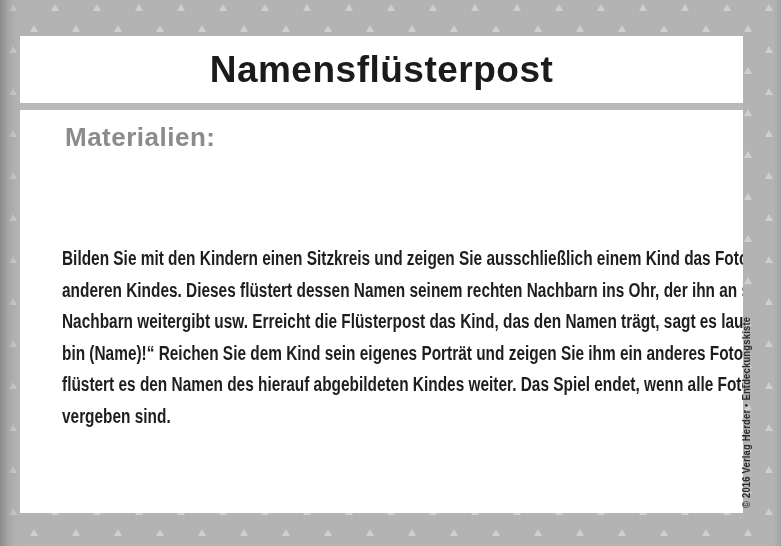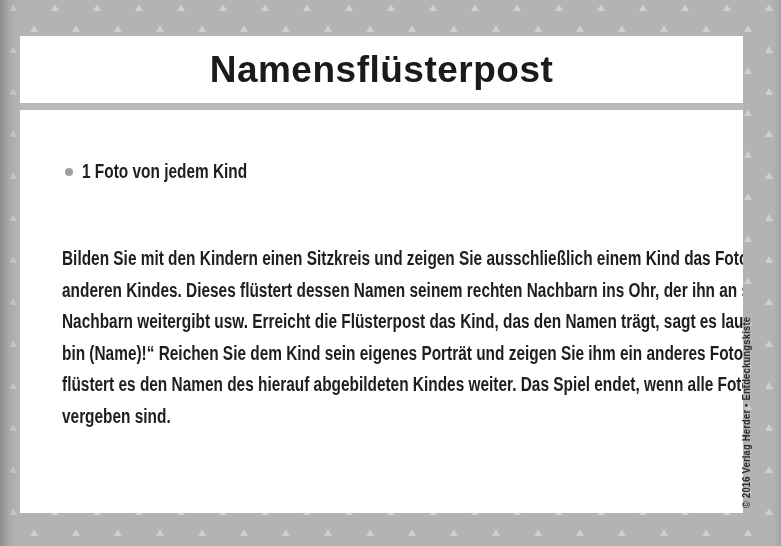--- a/index.html
+++ b/index.html
@@ -631,25 +631,22 @@
     </div>
 
   <div class="title-band">
     <div class="card-title">Namensflüsterpost</div>
   </div>
 
   <div class="divider"></div>
 
   <div class="body-band">
 
-
-    <div class="bullet-row">
-      <span class="bullet-dot"></span>
-      <span class="condensed">1 Foto von jedem Kind</span>
-    </div>
+    <div class="section-heading materials-heading">Materialien:</div>
+
 
 
     <div class="paragraph">
       <div class="para-line">Bilden Sie mit den Kindern einen Sitzkreis und zeigen Sie ausschließlich einem Kind das Foto eines</div>
       <div class="para-line">anderen Kindes. Dieses flüstert dessen Namen seinem rechten Nachbarn ins Ohr, der ihn an seinen</div>
       <div class="para-line">Nachbarn weitergibt usw. Erreicht die Flüsterpost das Kind, das den Namen trägt, sagt es laut: „Ich</div>
       <div class="para-line">bin (Name)!“ Reichen Sie dem Kind sein eigenes Porträt und zeigen Sie ihm ein anderes Foto. Nun</div>
       <div class="para-line">flüstert es den Namen des hierauf abgebildeten Kindes weiter. Das Spiel endet, wenn alle Fotos</div>
       <div class="para-line">vergeben sind.</div>
     </div>

